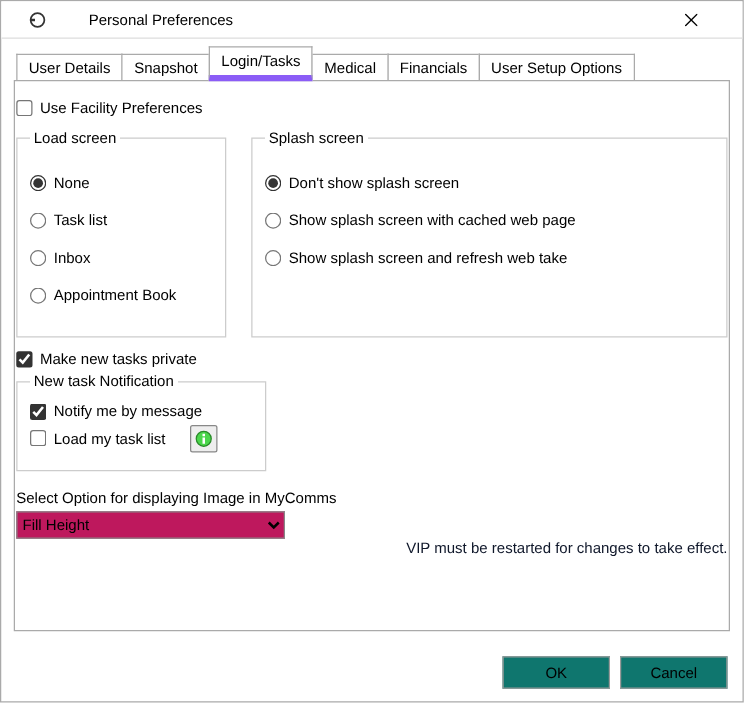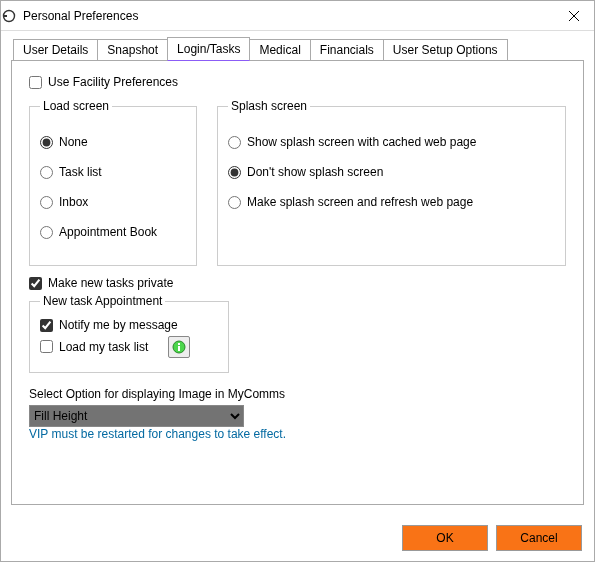--- a/index.html
+++ b/index.html
@@ -12,23 +12,24 @@
     width: 595px;
     height: 562px;
     border: 1px solid #aaa;
     display: flex;
     flex-direction: column;
   }
   .titlebar {
     display: flex;
     align-items: center;
     height: 30px;
-    padding: 0 0;
+    padding: 0 21px;
     border-bottom: 1px solid #ddd;
     background: #fff;
+    gap: 27px;
   }
   .titlebar .icon {
     width: 16px; height: 16px;
     margin-right: 6px;
     display: flex; align-items: center; justify-content: center;
   }
   .titlebar .title { flex: 1; font-size: 12px; }
   .titlebar .close {
     width: 40px; height: 28px;
     display: flex; align-items: center; justify-content: center;
@@ -51,28 +52,28 @@
     border-bottom: none;
     background: #fff;
     font-size: 12px;
     position: relative;
     margin-right: -1px;
     color: #000;
   }
   .tab.active {
     background: #fff;
     z-index: 2;
-    border-bottom: 1px solid #8b5cf6;
+    border-bottom: 5px solid #8b5cf6;
     margin-bottom: -1px;
     padding-top: 4px;
     padding-bottom: 4px;
   }
   .tabpane {
     border: 1px solid #aaa;
-    padding: 12px 17px;
+    padding: 12px 1px;
     flex: 1;
     position: relative;
   }
   .chk-row {
     display: flex;
     align-items: center;
     margin: 2px 0 10px 0;
   }
   .chk-row.tight { margin: 2px 0; }
   input[type=checkbox] {
@@ -115,41 +116,42 @@
     margin-left: 20px;
     display: flex; align-items: center; justify-content: center;
     border-radius: 2px;
   }
   .select-row { margin-top: 2px; }
   select {
     width: 215px;
     height: 22px;
     font-size: 12px;
     border: 1px solid #888;
-    background: #737373;
+    background: #be185d;
     margin-top: 4px;
   }
   .restart-note {
-    color: #0369a1;
+    color: #0f172a;
     font-size: 12px;
     margin-top: auto;
     padding-bottom: 4px;
+    text-align: right;
   }
   .footer {
     display: flex;
     justify-content: flex-end;
     gap: 8px;
     padding: 10px 12px;
     border-top: none;
   }
   .btn {
     width: 86px;
     height: 26px;
     border: 1px solid #999;
-    background: #f97316;
+    background: #0f766e;
     font-size: 12px;
     display: flex; align-items: center; justify-content: center;
     cursor: default;
   }
 </style>
 </head>
 <body>
 
 <div class="titlebar">
   <span class="icon">
@@ -201,41 +203,41 @@
         </label>
         <label class="radio-row">
           <input type="radio" name="load" style="">
           <span>Appointment Book</span>
         </label>
       </fieldset>
 
       <fieldset>
         <legend>Splash screen</legend>
         <label class="radio-row">
+          <input type="radio" name="splash" checked="" style="">
+          <span>Don't show splash screen</span>
+        </label>
+        <label class="radio-row">
           <input type="radio" name="splash" style="">
           <span>Show splash screen with cached web page</span>
         </label>
         <label class="radio-row">
-          <input type="radio" name="splash" checked="" style="">
-          <span>Don't show splash screen</span>
-        </label>
-        <label class="radio-row">
           <input type="radio" name="splash" style="">
-          <span>Make splash screen and refresh web page</span>
+          <span>Show splash screen and refresh web take</span>
         </label>
       </fieldset>
     </div>
 
     <label class="chk-row tight">
       <input type="checkbox" checked="" style="">
       <span>Make new tasks private</span>
     </label>
 
     <fieldset class="notif-fieldset">
-      <legend>New task Appointment</legend>
+      <legend>New task Notification</legend>
       <label class="notif-row">
         <input type="checkbox" checked="" style="">
         <span>Notify me by message</span>
       </label>
       <div class="notif-row">
         <label style="display:flex;align-items:flex-start">
           <input type="checkbox" style="">
           <span>Load my task list</span>
         </label>
         <div class="info-btn">

